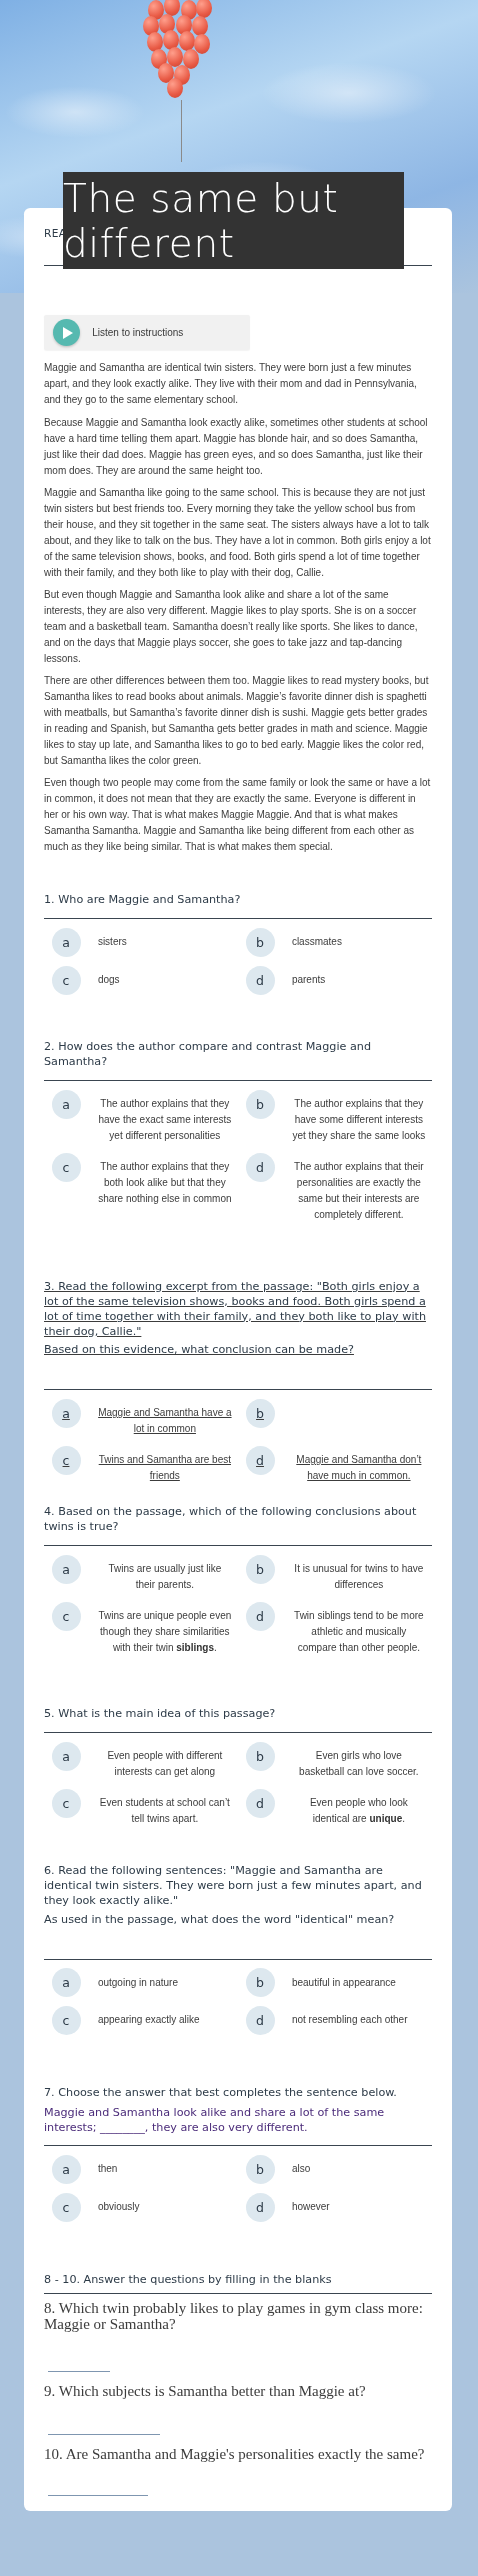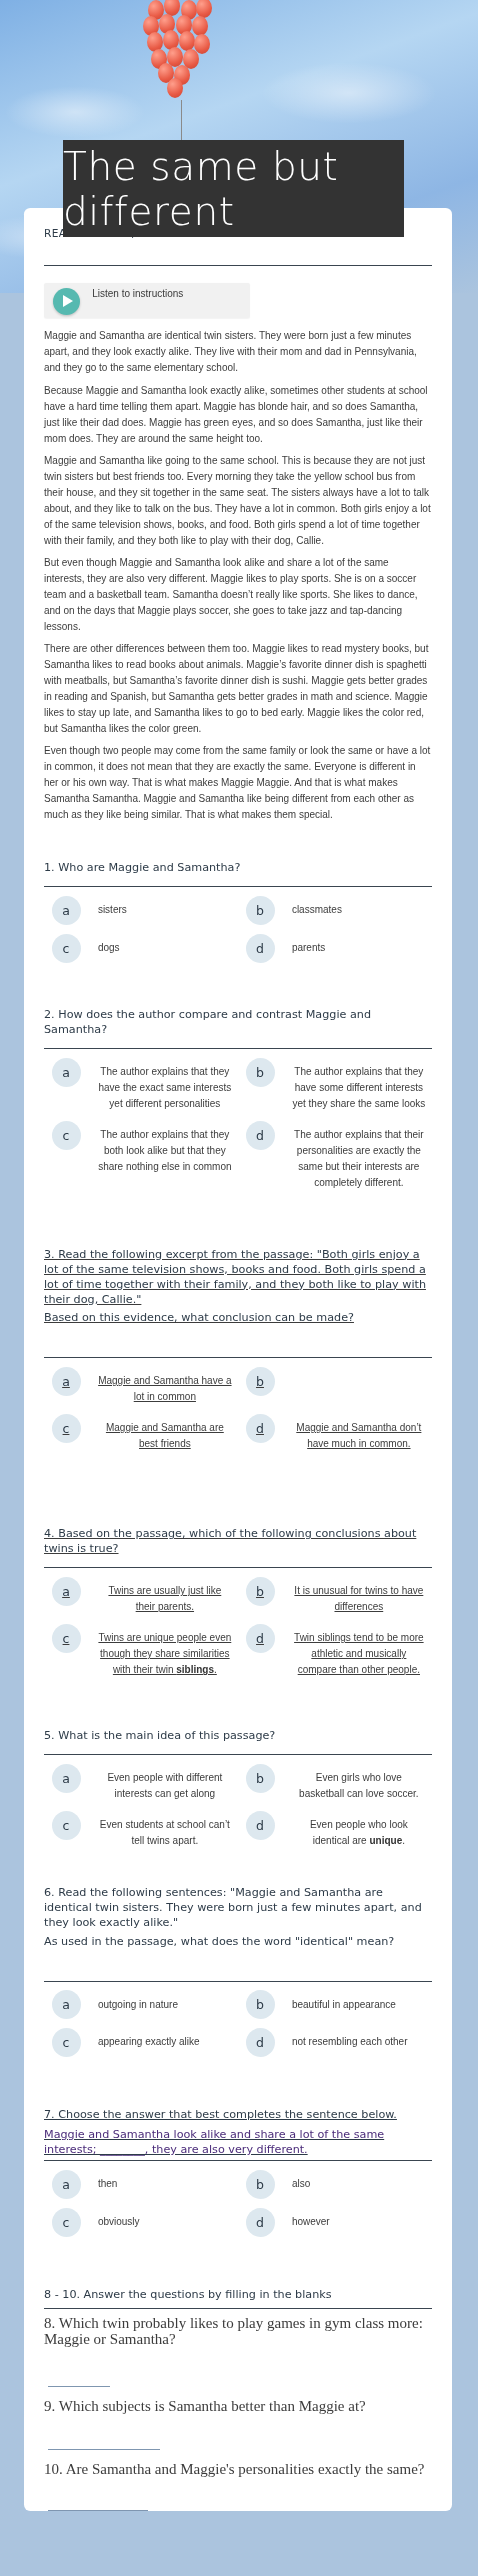--- a/index.html
+++ b/index.html
@@ -26,21 +26,21 @@
     }
     .balloon {
       position: absolute; width: 16px; height: 20px; border-radius: 50%;
       background: radial-gradient(circle at 35% 30%, #ff9f8c, #e85a45 60%, #c9402f);
     }
     .string { position: absolute; left: 181px; top: 100px; width: 0.6px; height: 62px; background: #8a8a8a; }
     .legs { position: absolute; left: 154px; top: 249px; width: 44px; height: 44px; }
     .leg { position: absolute; top: 0; width: 8.7px; height: 37px; background: #7a6f63; border-radius: 2.5px; }
 
     .title-banner {
-      position: absolute; left: 63px; top: 140px; width: 341px; height: 97px;
+      position: absolute; left: 63px; top: 172px; width: 341px; height: 97px;
       background: #333333;
       display: flex; align-items: center; justify-content: center;
       z-index: 3;
     }
     .title-banner h1 {
       color: #ffffff; font-family: "DejaVu Sans", sans-serif; font-weight: 300;
       font-size: 39px; letter-spacing: 0.6px;
     }
 
     .card {
@@ -53,25 +53,26 @@
       font-family: "DejaVu Sans", sans-serif;
       color: #2d3b48;
     }
     .section-head {
       font-size: 10.6px; letter-spacing: 0.3px; line-height: 1.25;
       padding-bottom: 25px;
       border-bottom: 1.2px solid #3a4550;
       margin-bottom: 17.4px;
     }
     .audio-btn {
-      display: inline-flex; align-items: flex-start; gap: 12.5px;
+      display: inline-flex; align-items: center; gap: 12.5px;
       background: #f1f1f1; border-radius: 2.5px;
       padding: 4.4px 17.4px 4.4px 8.7px; height: 35px; width: 206px;
       cursor: pointer;
       box-shadow: 0 0.6px 1.2px rgba(0,0,0,0.05);
+      margin-top: 32px;
     }
     .play-circle {
       width: 27px; height: 27px; border-radius: 50%; background: #56b9b0;
       display: flex; align-items: center; justify-content: center;
       box-shadow: 0 1.2px 2.5px rgba(0,0,0,0.2);
     }
     .play-tri {
       width: 0; height: 0; border-left: 10px solid #fff;
       border-top: 6.8px solid transparent; border-bottom: 6.8px solid transparent;
       margin-left: 3.1px;
@@ -218,31 +219,31 @@
     <div class="options">
       <div class="option">
           <div class="badge">a</div>
           <div class="opt-text">Maggie and Samantha have a lot in common</div>
         </div>
       <div class="option">
           <div class="badge">b</div>
         </div>
       <div class="option">
           <div class="badge">c</div>
-          <div class="opt-text">Maggie and Samantha are best friends</div>
+          <div class="opt-text">Twins and Samantha are best friends</div>
         </div>
       <div class="option">
           <div class="badge">d</div>
           <div class="opt-text">Maggie and Samantha don’t have much in common.</div>
         </div>
     </div>
   </div>
 
   
-  <div class="question" style="margin-top:74px;text-decoration:underline;">
+  <div class="question" style="margin-top:20px;">
     <div class="q-title hand">
       <span class="line">4. Based on the passage, which of the following conclusions about twins is true?</span>
     </div>
     <div class="options">
       <div class="option">
           <div class="badge">a</div>
           <div class="opt-text">Twins are usually just like their parents.</div>
         </div>
       <div class="option">
           <div class="badge">b</div>
@@ -305,21 +306,21 @@
         </div>
       <div class="option">
           <div class="badge">d</div>
           <div class="opt-text">not resembling each other</div>
         </div>
     </div>
   </div>
 
   
   <div class="question" style="margin-top:50px;">
-    <div class="q-title hand" style="padding-bottom:3px;text-decoration:underline;">
+    <div class="q-title hand" style="padding-bottom:10px;">
       <span class="line">7. Choose the answer that best completes the sentence below.</span>
       <span class="line purple" style="margin-top:5px;">Maggie and Samantha look alike and share a lot of the same interests; ________, they are also very different.</span>
     </div>
     <div class="options">
       <div class="option">
           <div class="badge">a</div>
           <div class="opt-text">then</div>
         </div>
       <div class="option">
           <div class="badge">b</div>

